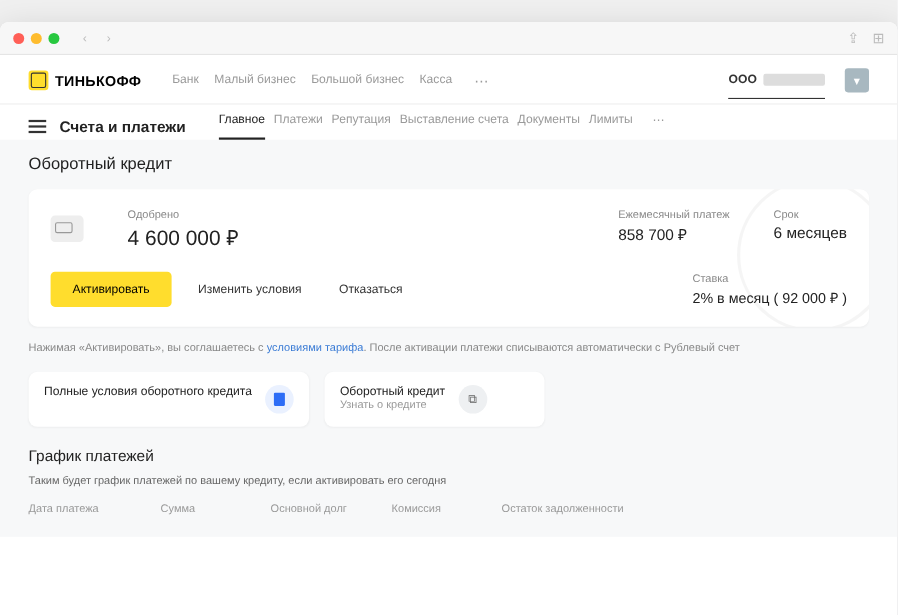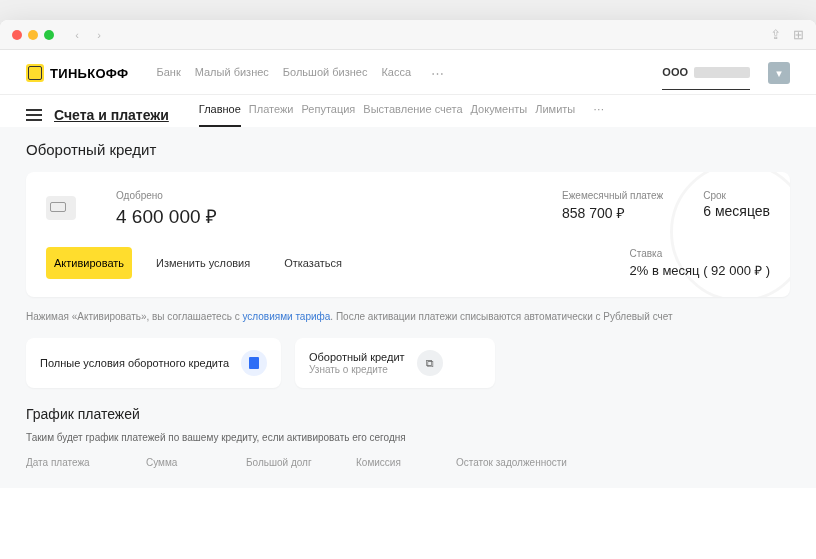--- a/index.html
+++ b/index.html
@@ -21,47 +21,47 @@
 .topnav span { cursor:pointer; }
 .hmore { color:#9a9a9a; font-size:13px; margin-left:6px; }
 .account { margin-left:auto; display:flex; align-items:center; gap:8px; font-size:11px; color:#333; }
 .accblur { width:56px; height:11px; background:#ddd; border-radius:2px; }
 .accline { position:absolute; bottom:-10px; left:0; right:0; height:1px; background:#333; }
 .accwrap { position:relative; display:flex; align-items:flex-end; gap:6px; padding-bottom:2px;font-weight:bold; }
 .userbtn { width:22px; height:22px; background:#a8b8c0; border-radius:3px; display:flex; align-items:center; justify-content:center; color:#fff; font-size:11px; margin-left:10px; }
 .subheader { display:flex; align-items:center; padding:8px 26px 0; border-top:1px solid #eee; }
 .menuicon { width:16px; display:flex; flex-direction:column; gap:3px; margin-right:12px; }
 .menuicon span { height:2px; background:#333; }
-.pagetitle { font-size:14px; font-weight:600; color:#222;text-decoration:underline; }
+.pagetitle { font-size:14px; font-weight:600; color:#222; }
 .tabs { display:flex; gap:8px; margin-left:30px; font-size:11px; color:#9a9a9a; }
 .tab { padding-bottom:10px; cursor:pointer; }
 .tab.active { color:#222; border-bottom:2px solid #222; font-weight:500; }
 .tmore { color:#9a9a9a; margin-left:10px; }
 .main { background:#f7f8f9; padding:14px 26px 20px; }
 .back { font-size:10px; color:#888; margin-bottom:8px; cursor:pointer; }
 .h1 { font-size:15px; font-weight:500; color:#222; margin-bottom:14px; }
 .card { background:#fff; border-radius:8px; padding:18px 20px; box-shadow:0 1px 2px rgba(0,0,0,0.04); position:relative; overflow:hidden; }
 .watermark{position:absolute;right:-20px;top:-10px;width:140px;height:140px;opacity:0.04;border:3px solid #000;border-radius:50%;}
 .row1 { display:flex; gap:40px; align-items:flex-start; }
 .walleticon { width:30px; height:24px; background:#eee; border-radius:4px; margin-top:6px; position:relative; }
 .walleticon::after{content:"";position:absolute;left:4px;top:6px;width:14px;height:8px;border:1.5px solid #999;border-radius:2px;}
 .approved .lbl { font-size:10px; color:#888; margin-bottom:2px; }
 .approved .val { font-size:19px; font-weight:400; color:#222; }
 .metric .lbl { font-size:10px; color:#888; margin-bottom:2px; }
 .metric .val { font-size:14px; color:#222; }
 .row2 { display:flex; gap:14px; align-items:center; margin-top:18px; }
-.btn-primary { background:#ffdd2d; border:none; padding:10px 8px; font-size:11px; border-radius:4px; cursor:pointer; font-weight:500; }
+.btn-primary { background:#ffdd2d; border:none; padding:10px 20px; font-size:11px; border-radius:4px; cursor:pointer; font-weight:500; }
 .btn-text { background:none; border:none; font-size:11px; color:#333; cursor:pointer; padding:8px 10px; }
 .rate { margin-left:auto; }
 .rate .lbl{font-size:10px;color:#888;margin-bottom:2px;}
 .rate .val{font-size:13px;color:#222;}
 .disclaimer { font-size:10px; color:#888; margin:12px 0 14px; line-height:1.5; }
 .disclaimer a { color:#3a7bd5; text-decoration:none; }
 .cards2 { display:flex; gap:14px; margin-bottom:18px; }
-.linkcard { background:#fff; border-radius:8px; padding:12px 14px; display:flex; align-items:center; gap:12px; min-width:200px; box-shadow:0 1px 2px rgba(0,0,0,0.04); cursor:pointer; }
+.linkcard { background:#fff; border-radius:8px; padding:12px 14px; display:flex; gap:12px; min-width:200px; box-shadow:0 1px 2px rgba(0,0,0,0.04); cursor:pointer; }
 .linkcard .txt .t1{font-size:11px;color:#222;}
 .linkcard .txt .t2{font-size:10px;color:#999;margin-top:1px;}
 .docicon{width:26px;height:26px;background:#eaf1ff;border-radius:50%;display:flex;align-items:center;justify-content:center;}
 .docicon::after{content:"";width:10px;height:12px;background:#2d6df6;border-radius:1px;}
 .linkicon{width:26px;height:26px;background:#eef0f2;border-radius:50%;display:flex;align-items:center;justify-content:center;font-size:11px;color:#666;}
 .h2 { font-size:14px; font-weight:500; color:#222; margin-bottom:10px; }
 .subtext { font-size:10px; color:#666; margin-bottom:14px; }
 .thead { display:flex; font-size:10px; color:#999; gap:0; }
 .thead span:nth-child(1){width:120px;}
 .thead span:nth-child(2){width:100px;}
@@ -179,19 +179,19 @@
           </div>
           <div class="linkicon">⧉</div>
         </div>
       </div>
 
       <div class="h2">График платежей</div>
       <div class="subtext">Таким будет график платежей по вашему кредиту, если активировать его сегодня</div>
       <div class="thead">
         <span>Дата платежа</span>
         <span>Сумма</span>
-        <span>Большой долг</span>
+        <span>Основной долг</span>
         <span>Комиссия</span>
         <span>Остаток задолженности</span>
       </div>
     </div>
   </div>
 </div>
 
 </body></html>

